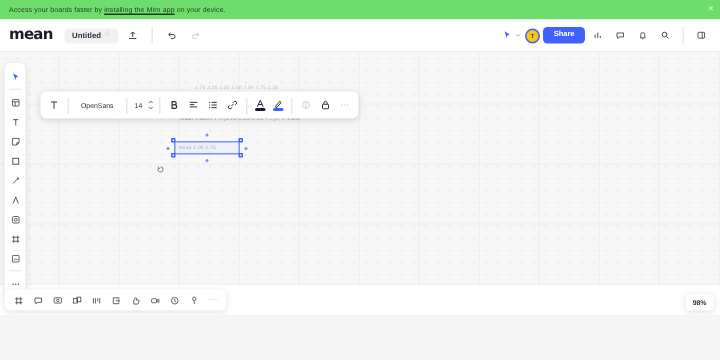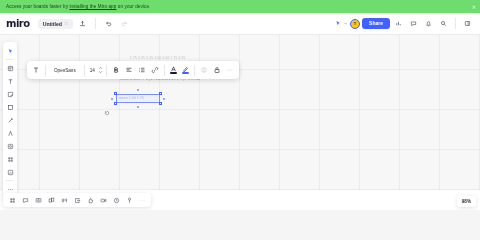--- a/index.html
+++ b/index.html
@@ -170,21 +170,21 @@
 
 <div id="app">
 
   <div class="banner">
     <div class="banner-text"><span>Access your boards faster by </span><u>installing the Miro app</u><span> on your device.</span></div>
     <div class="banner-close">✕</div>
   </div>
 
   <div class="topbar">
     <div class="tb-left">
-      <div class="logo">miro</div>
+      <div class="logo">mean</div>
       <div class="doc-chip">
         <span class="doc-title">Untitled</span>
         <span class="star">☆</span>
       </div>
       <div class="tb-btn">
         <svg width="7" height="7" viewBox="0 0 16 16" fill="none" stroke="currentColor" stroke-width="1.5">
           <path d="M8 11V3M8 3L5 6M8 3l3 3"></path>
             <path d="M3 12v1h10v-1"></path>
         </svg>
       </div>

